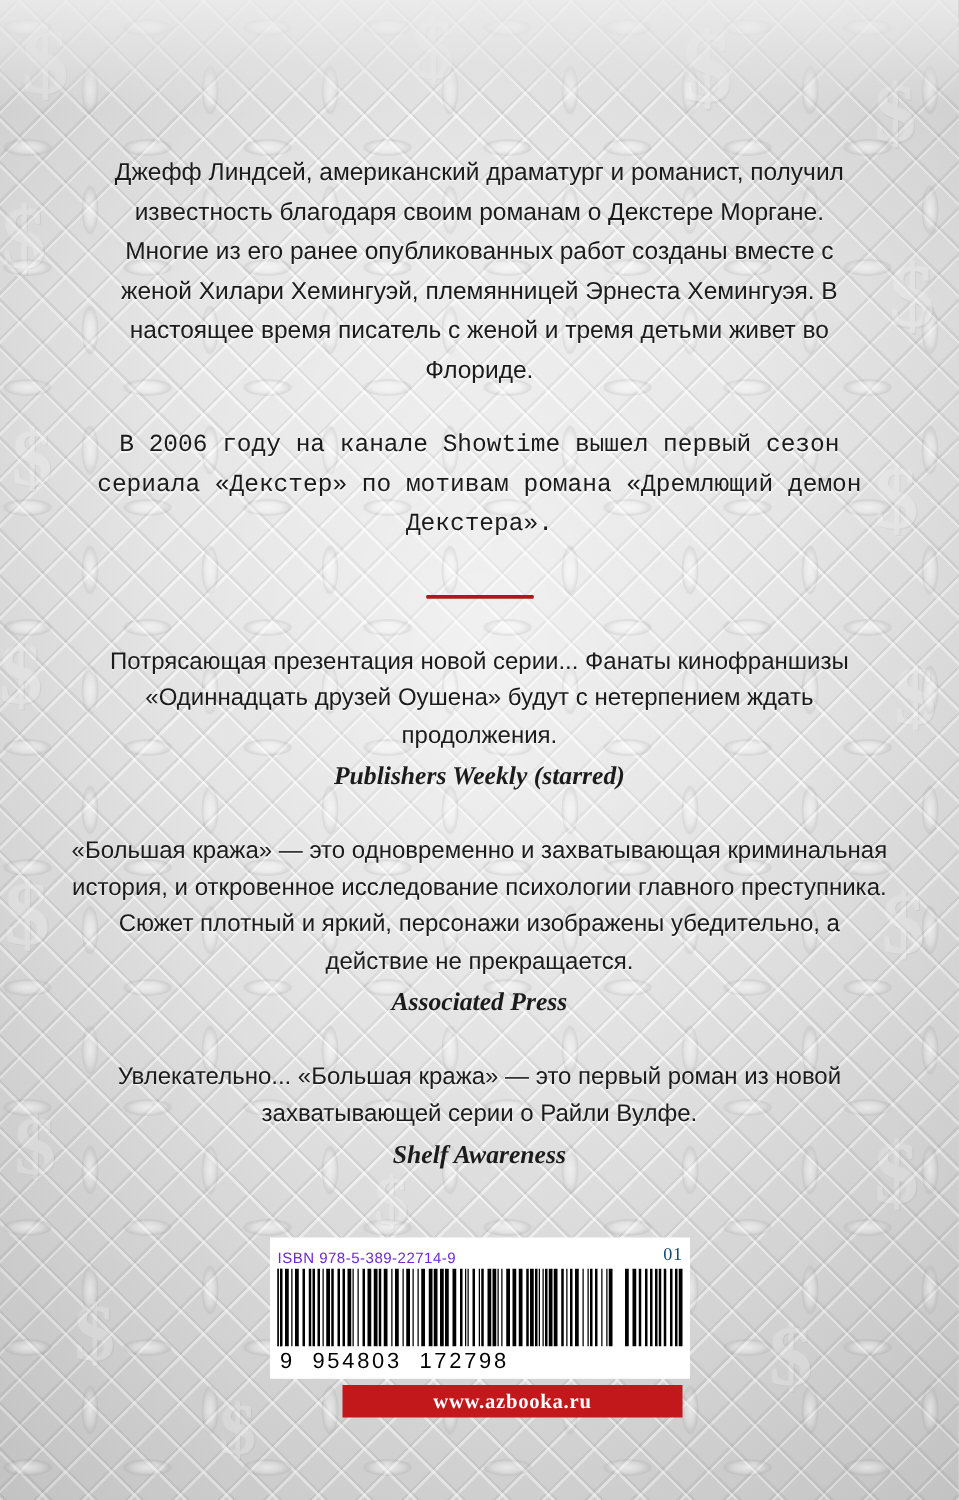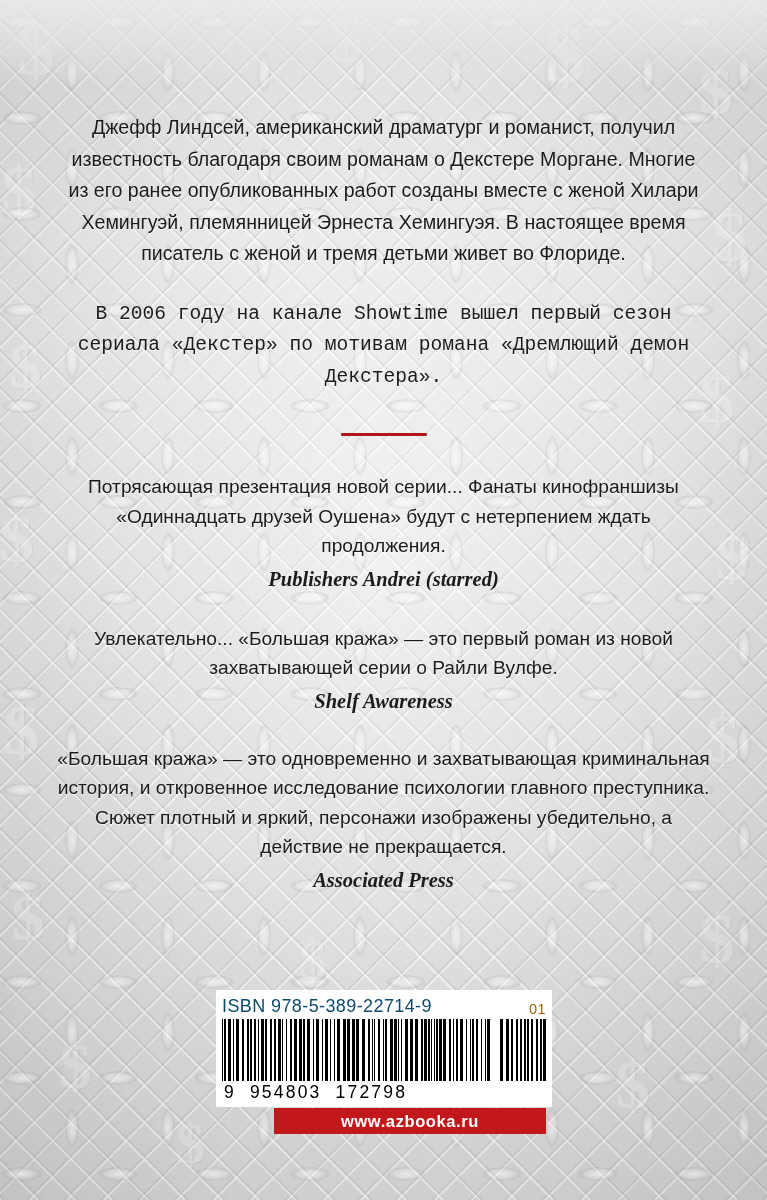--- a/index.html
+++ b/index.html
@@ -91,21 +91,21 @@
   }
 
   .bio {
     font-size: 19.6px;
     line-height: 31.5px;
     color: #1b1b1b;
     margin: 0 6px;
     text-shadow: 0 1px 0 rgba(255,255,255,0.7);
   }
 
-  .bio p { margin: 4px; }
+  .bio p { margin: 15px; }
   .bio p.second { margin-top: 29px; font-family: Liberation Mono, monospace; }
 
   .divider {
     width: 86px;
     height: 3px;
     background: #b01818;
     margin: 40px auto 36px auto;
     border-radius: 1px;
   }
 
@@ -140,29 +140,29 @@
   }
 
   .isbn-row {
     display: flex;
     justify-content: space-between;
     align-items: flex-end;
     padding: 6px 6px 2px 6px;
   }
   .isbn-text {
     font-family: "Liberation Sans", sans-serif;
-    font-size: 18px;
+    font-size: 12px;
+    letter-spacing: 0.4px;
+    color: #6d28d9;
+  }
+  .isbn-addon {
+    font-family: Liberation Serif, serif;
+    font-size: 14.5px;
     letter-spacing: 0.4px;
     color: #0c4a6e;
-  }
-  .isbn-addon {
-    font-family: Liberation Sans, sans-serif;
-    font-size: 14.5px;
-    letter-spacing: 0.4px;
-    color: #a16207;
   }
 
   .bars-row {
     display: flex;
     align-items: flex-start;
     gap: 10px;
     padding: 0 6px;
   }
   .bars-main { position: relative; height: 62px; flex: 1; }
   .bars-addon { position: relative; height: 62px; width: 46px; }
@@ -189,21 +189,21 @@
     top: 1108px;
     width: 272px;
     height: 26px;
     background: #c2181c;
     display: flex;
     align-items: center;
     justify-content: center;
   }
   .url-text {
     color: #ffffff;
-    font-family: Liberation Sans, sans-serif;
+    font-family: Liberation Serif, serif;
     font-weight: bold;
     font-size: 16.5px;
     letter-spacing: 0.6px;
   }
 
   .credits {
     position: absolute;
     left: 0;
     right: 0;
     bottom: 22px;
@@ -248,31 +248,31 @@
 
     <div class="bio">
       <p>Джефф Линдсей, американский драматург и романист, получил известность благодаря своим романам о Декстере Моргане. Многие из его ранее опубликованных работ созданы вместе с женой Хилари Хемингуэй, племянницей Эрнеста Хемингуэя. В настоящее время писатель с женой и тремя детьми живет во Флориде.</p>
       <p class="second">В 2006 году на канале Showtime вышел первый сезон сериала «Декстер» по мотивам романа «Дремлющий демон Декстера».</p>
     </div>
 
     <div class="divider"></div>
 
     <div class="quote-block">
       <div class="quote-text">Потрясающая презентация новой серии... Фанаты кинофраншизы «Одиннадцать друзей Оушена» будут с нетерпением ждать продолжения.</div>
-      <div class="quote-source">Publishers Andrei (starred)</div>
+      <div class="quote-source">Publishers Weekly (starred)</div>
+    </div>
+
+    <div class="quote-block">
+      <div class="quote-text">«Большая кража» — это одновременно и захватывающая криминальная история, и откровенное исследование психологии главного преступника. Сюжет плотный и яркий, персонажи изображены убедительно, а действие не прекращается.</div>
+      <div class="quote-source">Associated Press</div>
     </div>
 
     <div class="quote-block tight">
       <div class="quote-text">Увлекательно... «Большая кража» — это первый роман из новой захватывающей серии о Райли Вулфе.</div>
       <div class="quote-source">Shelf Awareness</div>
-    </div>
-
-    <div class="quote-block">
-      <div class="quote-text">«Большая кража» — это одновременно и захватывающая криминальная история, и откровенное исследование психологии главного преступника. Сюжет плотный и яркий, персонажи изображены убедительно, а действие не прекращается.</div>
-      <div class="quote-source">Associated Press</div>
     </div>
 
   </div>
 
   <div class="barcode-area">
     <div class="isbn-row">
       <span class="isbn-text">ISBN 978-5-389-22714-9</span>
       <span class="isbn-addon">01</span>
     </div>
     <div class="bars-row">

